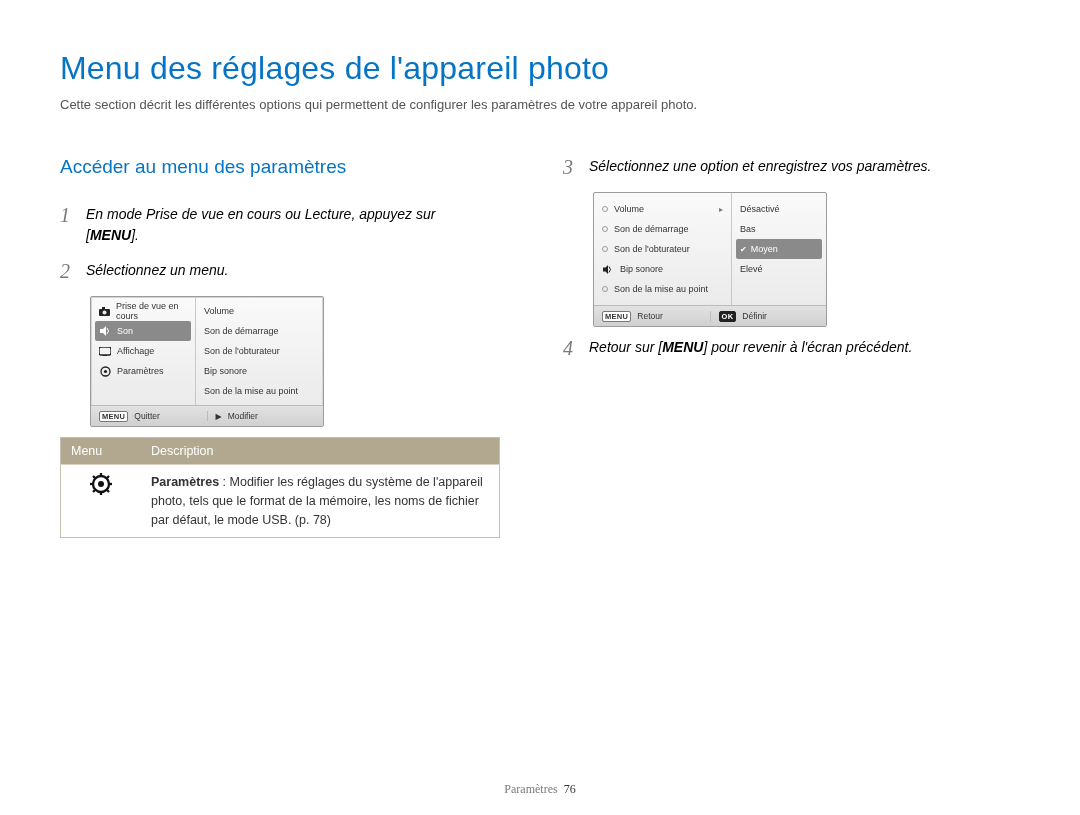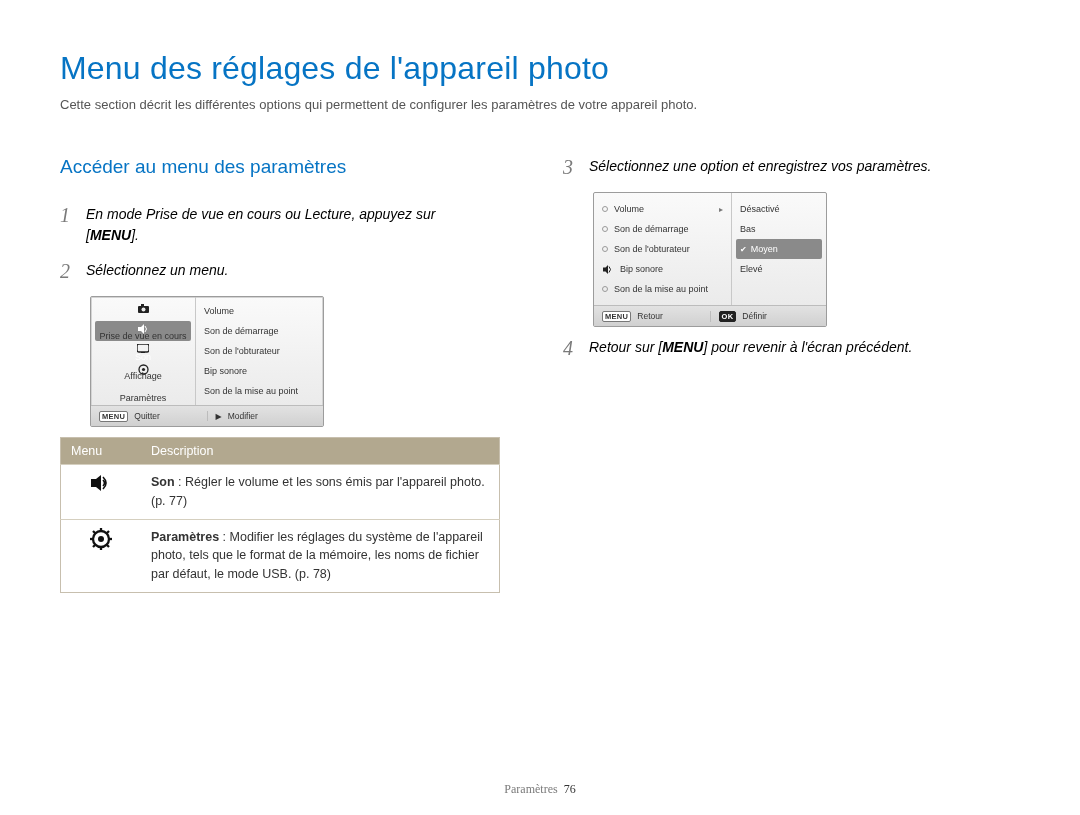--- a/index.html
+++ b/index.html
@@ -77,24 +77,23 @@
     min-height: 98px;
   }
   .cam .side {
     width: 104px;
     border-right: 1px solid #c8c8c8;
     padding: 4px 0;
   }
   .cam .side .row {
     display: flex;
     align-items: center;
-    gap: 18px;
+    gap: 6px;
     padding: 3px 8px;
     height: 14px;
-    flex-direction: column;
   }
   .cam .side .row.sel {
     background: #8a8a8a;
     color: #fff;
     border-radius: 2px;
     margin: 0 4px;
     padding: 3px 4px;
   }
   .cam .right-list {
     flex: 1;
@@ -328,30 +327,20 @@
       </div>
 
       <table class="desc-table">
         <tbody>
             <tr>
           <th style="width:60px">Menu</th>
           <th>Description</th>
         </tr>
         <tr>
           <td class="iconcell">
-            <svg width="22" height="18" viewBox="0 0 22 18">
-                  <polygon points="1,5 6,5 11,1 11,17 6,13 1,13" fill="#111"></polygon>
-                  <path d="M13 3 Q19 9 13 15" stroke="#111" stroke-width="1.6" fill="none"></path>
-                  <path d="M13 6 Q16 9 13 12" stroke="#111" stroke-width="1.6" fill="none"></path>
-                </svg>
-          </td>
-          <td><b class="term">Son</b><span> : Régler le volume et les sons émis par l'appareil photo. (p. 77)</span></td>
-        </tr>
-        <tr>
-          <td class="iconcell">
             <svg width="22" height="22" viewBox="0 0 22 22">
                   <circle cx="11" cy="11" r="8" fill="none" stroke="#111" stroke-width="2.3"></circle>
                   <circle cx="11" cy="11" r="3" fill="#111"></circle>
                   <g stroke="#111" stroke-width="2.3">
                     <line x1="11" y1="0" x2="11" y2="3"></line>
                     <line x1="11" y1="19" x2="11" y2="22"></line>
                     <line x1="0" y1="11" x2="3" y2="11"></line>
                     <line x1="19" y1="11" x2="22" y2="11"></line>
                     <line x1="3" y1="3" x2="5" y2="5"></line>
                     <line x1="17" y1="17" x2="19" y2="19"></line>

